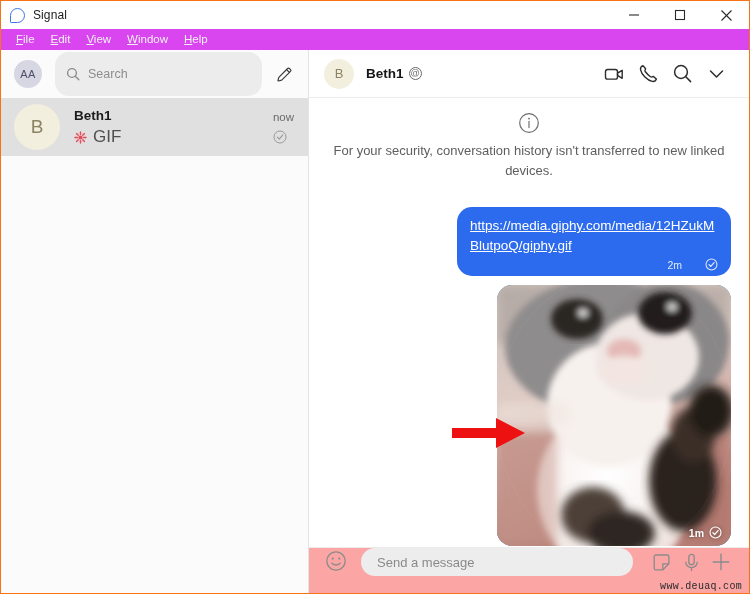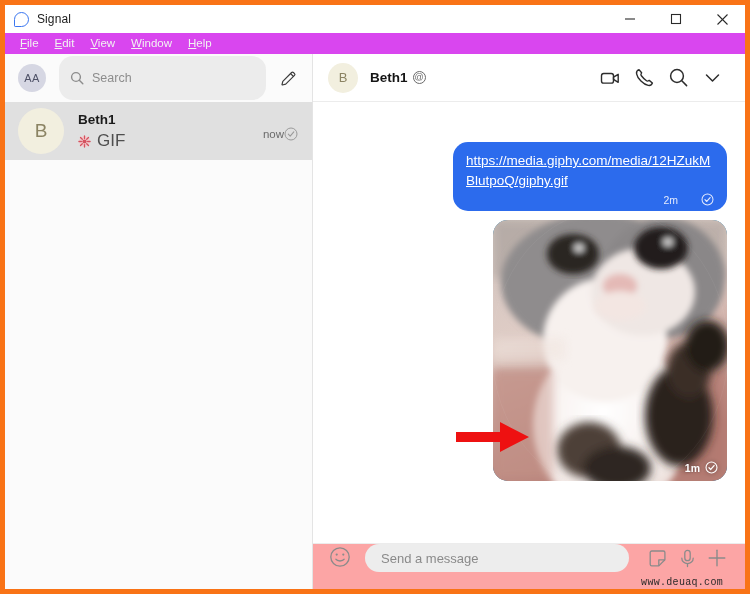--- a/index.html
+++ b/index.html
@@ -10,21 +10,21 @@
     font-family: "Liberation Sans", sans-serif;
     background: #ffffff;
     overflow: hidden;
   }
 
   .app-window {
     width: 750px;
     height: 594px;
     display: flex;
     flex-direction: column;
-    border: 5px solid #f97316;
+    border: 1px solid #f97316;
     position: relative;
     background: #fff;
   }
 
   
   .titlebar {
     height: 28px;
     background: #ffffff;
     display: flex;
     align-items: center;
@@ -171,22 +171,22 @@
     color: #4f4f4f;
   }
   .gif-icon {
     width: 13px; height: 13px;
     margin-right: 6px;
     flex: 0 0 auto;
     display: flex;
   }
   .conv-meta {
     display: flex;
-    flex-direction: row;
-    align-items: flex-end;
+    flex-direction: column;
+    align-items: flex-start;
     flex: 0 0 auto;
   }
   .conv-time { font-size: 11.5px; color: #6b6b6b; line-height: 14px; }
   .conv-status { margin-top: 6px; color: #9a9a9a; display: flex; }
 
   
   .conv-pane {
     flex: 1 1 auto;
     display: flex;
     flex-direction: column;
@@ -360,21 +360,21 @@
   .msg-input::placeholder { color: #8a8a8a; }
   .composer-icon {
     width: 28px; height: 28px;
     display: flex; align-items: center; justify-content: center;
     color: #8b8b8b;
     flex: 0 0 auto;
     margin-left: 2px;
   }
   .watermark {
     position: absolute;
-    right: 22px;
+    right: 7px;
     bottom: 1px;
     font-family: "Liberation Mono", monospace;
     font-size: 10px;
     color: #2a2a2a;
     letter-spacing: 0.3px;
   }
 </style>
 </head>
 <body>
 
@@ -497,20 +497,30 @@
         </div>
         <div class="header-icon">
           <svg width="21" height="21" viewBox="0 0 21 21">
               <path d="M4.5 8 L10.5 14 L16.5 8" fill="none" stroke="currentColor" stroke-width="1.5" stroke-linecap="round" stroke-linejoin="round"></path>
             </svg>
         </div>
       </div>
 
       <div class="messages">
 
+        <div class="security-notice">
+          <div class="info-icon">
+            <svg width="22" height="22" viewBox="0 0 22 22">
+                <circle cx="11" cy="11" r="9.3" fill="none" stroke="currentColor" stroke-width="1.2"></circle>
+                <circle cx="11" cy="6.6" r="0.95" fill="currentColor"></circle>
+                <line x1="11" y1="9.4" x2="11" y2="15.6" stroke="currentColor" stroke-width="1.2" stroke-linecap="round"></line>
+              </svg>
+          </div>
+          <div class="security-text">For your security, conversation history isn't transferred to new linked devices.</div>
+        </div>
 
         <div class="msg-row">
           <div class="bubble-link">
             <a href="#">https://media.giphy.com/media/12HZukMBlutpoQ/giphy.gif</a>
             <div class="bubble-meta">
               <span class="bubble-time">2m</span>
               <span class="bubble-check">
                 <svg width="13" height="13" viewBox="0 0 14 14">
                     <circle cx="7" cy="7" r="5.9" fill="none" stroke="currentColor" stroke-width="1.1"></circle>
                     <path d="M4.3 7.2 L6.2 9.1 L9.8 4.9" fill="none" stroke="currentColor" stroke-width="1.3" stroke-linecap="round" stroke-linejoin="round"></path>

